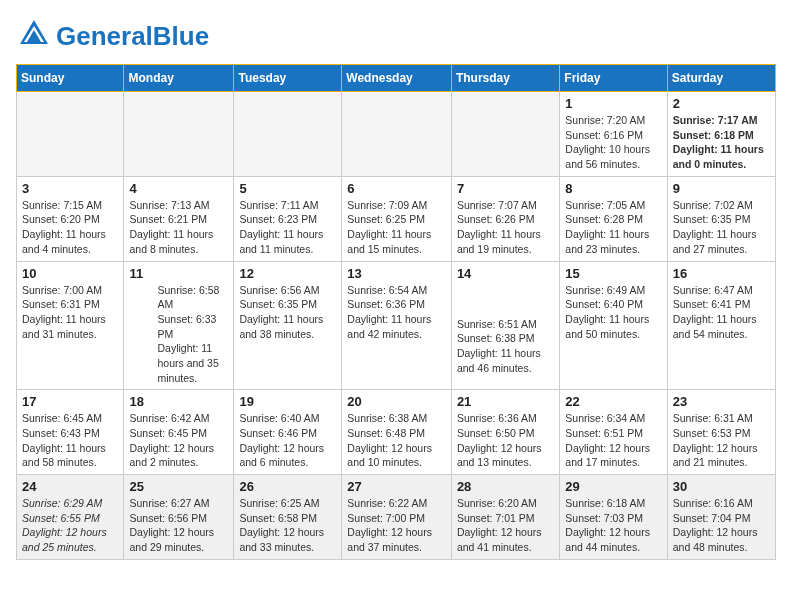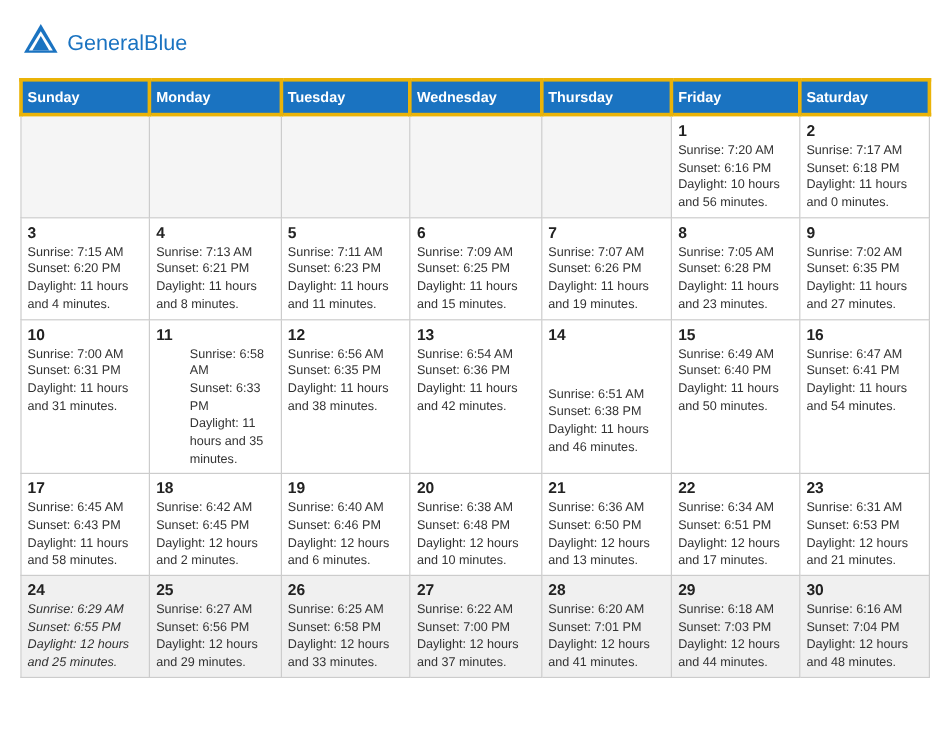--- a/index.html
+++ b/index.html
@@ -15,22 +15,22 @@
       justify-content: space-between;
       align-items: flex-start;
       margin-bottom: 8px;
     }
     .logo {
       display: flex;
       flex-direction: column;
       align-items: flex-start;
     }
     .logo-text {
-      font-size: 18px;
-      font-weight: normal;
+      font-size: 26px;
+      font-weight: bold;
       color: #333;
       line-height: 1;
     }
     .logo-text span {
       color: #1a73c1;
     }
     .title-area {
       text-align: right;
     }
     .month-title {
@@ -47,21 +47,21 @@
       border-collapse: collapse;
       font-size: 11px;
     }
     thead tr th {
       background: #1a73c1;
       color: #fff;
       padding: 6px 4px;
       text-align: left;
       font-size: 12px;
       font-weight: bold;
-      border: 3px solid #eab308;
+      border: 1px solid #eab308;
     }
     tbody tr td {
       border: 1px solid #ccc;
       vertical-align: top;
       padding: 4px 5px;
       width: 113px;
       min-height: 70px;
       background: #fff;
     }
     tbody tr:last-child td {
@@ -136,21 +136,21 @@
         <td class="empty"></td>
         <td class="empty"></td>
         <td>
           <span class="day-num">1</span>
           <div class="day-info" style="white-space: pre-line;">Sunrise: 7:20 AM
 Sunset: 6:16 PM
 Daylight: 10 hours and 56 minutes.</div>
         </td>
         <td>
           <span class="day-num">2</span>
-          <div class="day-info" style="white-space: pre-line;">Sunrise: 7:17 AM
+          <div class="day-info" style="white-space: pre-line; font-weight: bold;">Sunrise: 7:17 AM
 Sunset: 6:18 PM
 Daylight: 11 hours and 0 minutes.</div>
         </td>
       </tr>
       <tr>
         <td>
           <span class="day-num">3</span>
           <div class="day-info" style="white-space: pre-line;">Sunrise: 7:15 AM
 Sunset: 6:20 PM
 Daylight: 11 hours and 4 minutes.</div>

